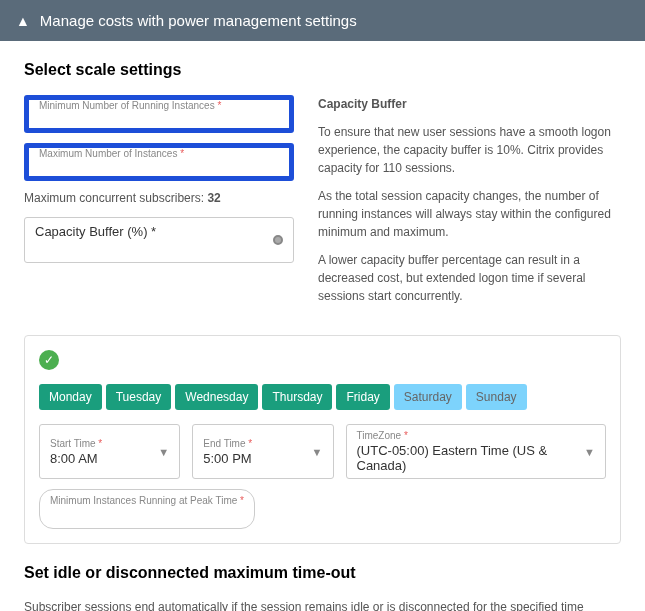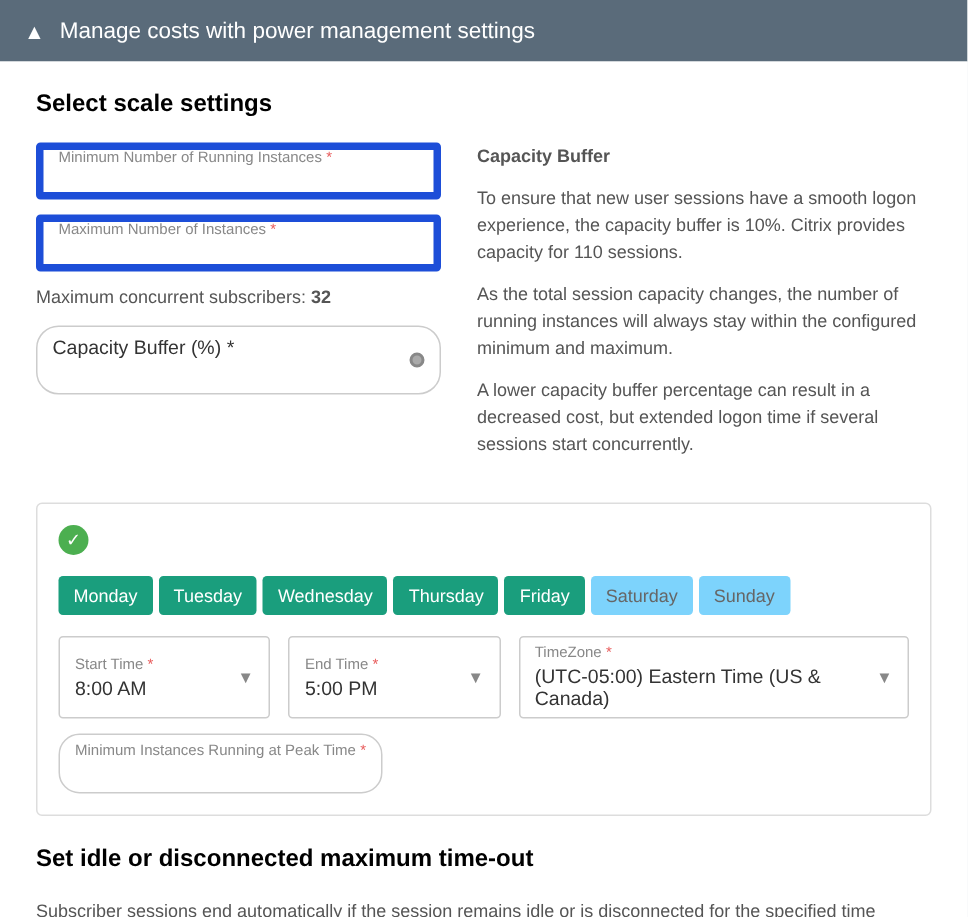--- a/index.html
+++ b/index.html
@@ -80,21 +80,21 @@
       font-size: 13px;
       color: #333;
       width: 100%;
       background: transparent;
       padding: 0;
       margin-top: 2px;
     }
 
     .form-field-with-slider {
       border: 1px solid #ccc;
-      border-radius: 15px;
+      border-radius: 3px;
       padding: 6px 10px;
       margin-bottom: 6px;
       display: flex;
       align-items: center;
       justify-content: space-between;
     }
 
     .form-field-with-slider .field-inner {
       flex: 1;
     }

